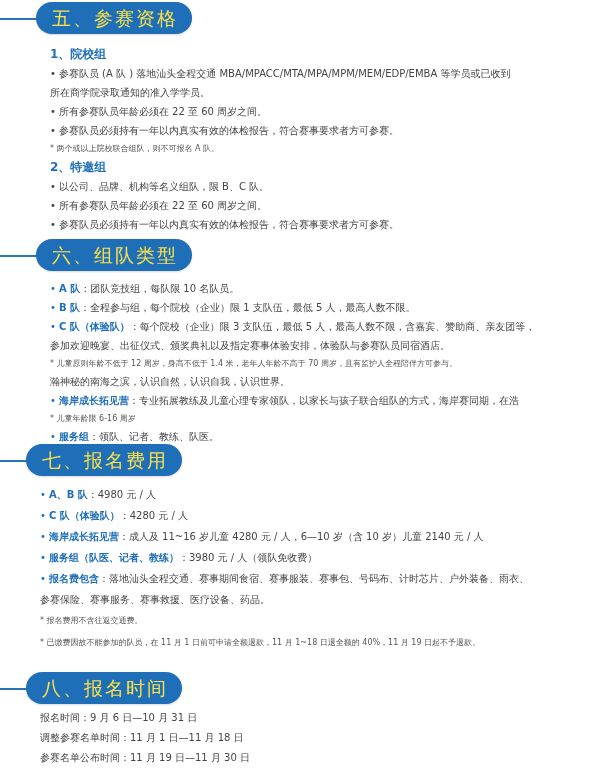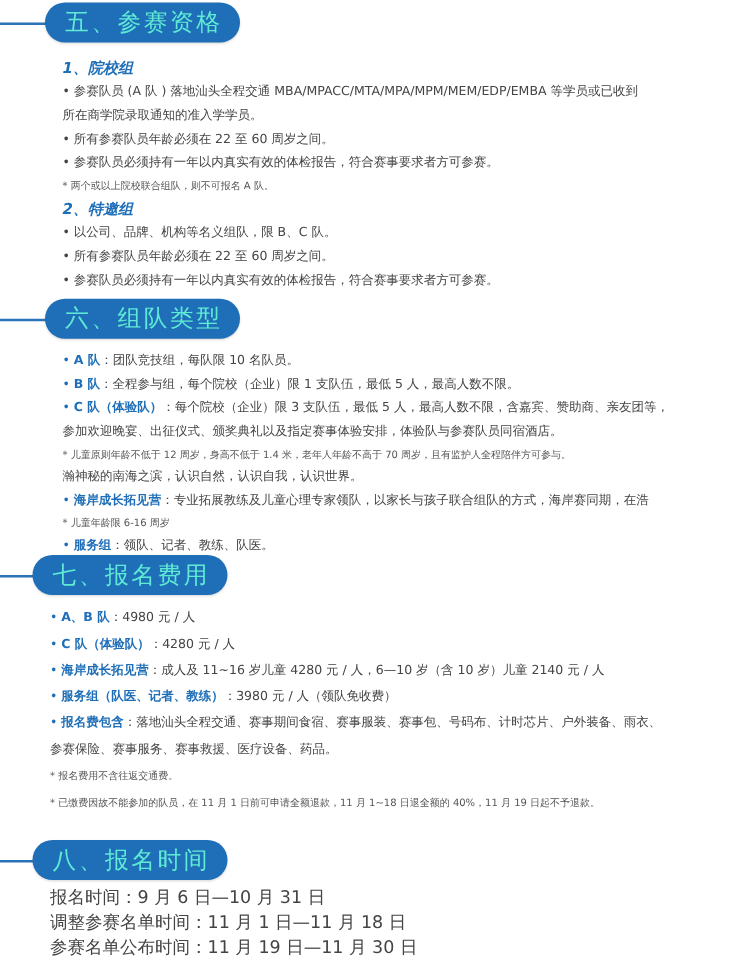--- a/index.html
+++ b/index.html
@@ -11,33 +11,33 @@
   .section { position: absolute; left: 0; width: 600px; }
   .header { position: relative; height: 34px; }
   .header .line {
     position: absolute; left: 0; height: 2px; background: #2a73b8;
     top: 50%; margin-top: -1px;
   }
   .header .pill {
     position: absolute; top: 0; height: 32px;
     background: #1f6fb8;
     border-radius: 16px;
-    color: #5eead4;
+    color: #fde047;
     font-family: "DejaVu Serif", "Liberation Serif", serif;
     font-size: 19px; letter-spacing: 2px;
     line-height: 32px; padding: 0 14px 0 16px;
     box-shadow: 0 1px 2px rgba(0,0,0,0.15);
   }
-  .sub { color: #1f6fb8; font-weight: bold; font-size: 12px; line-height: 20px; font-style: italic; }
+  .sub { color: #1f6fb8; font-weight: bold; font-size: 12px; line-height: 20px; }
   .item { font-size: 10px; line-height: 19px; color: #444; }
   .item .dot { color: #1f6fb8; margin-right: 3px; }
   .item.plain .dot { color: #444; }
   .label { color: #1f6fb8; font-weight: bold; }
   .note { font-size: 8px; line-height: 17px; color: #555; }
-  .rowtime { font-size: 14px; line-height: 20px; color: #444; }
+  .rowtime { font-size: 10px; line-height: 20px; color: #444; }
 </style>
 </head>
 <body>
 
 <div class="section" style="top:2px;">
   <div class="header">
     <div class="line" style="width:60px;"></div>
     <div class="pill" style="left:36px;">五、参赛资格</div>
   </div>
   <div style="position:absolute; left:50px; top:42px; width:540px;">

